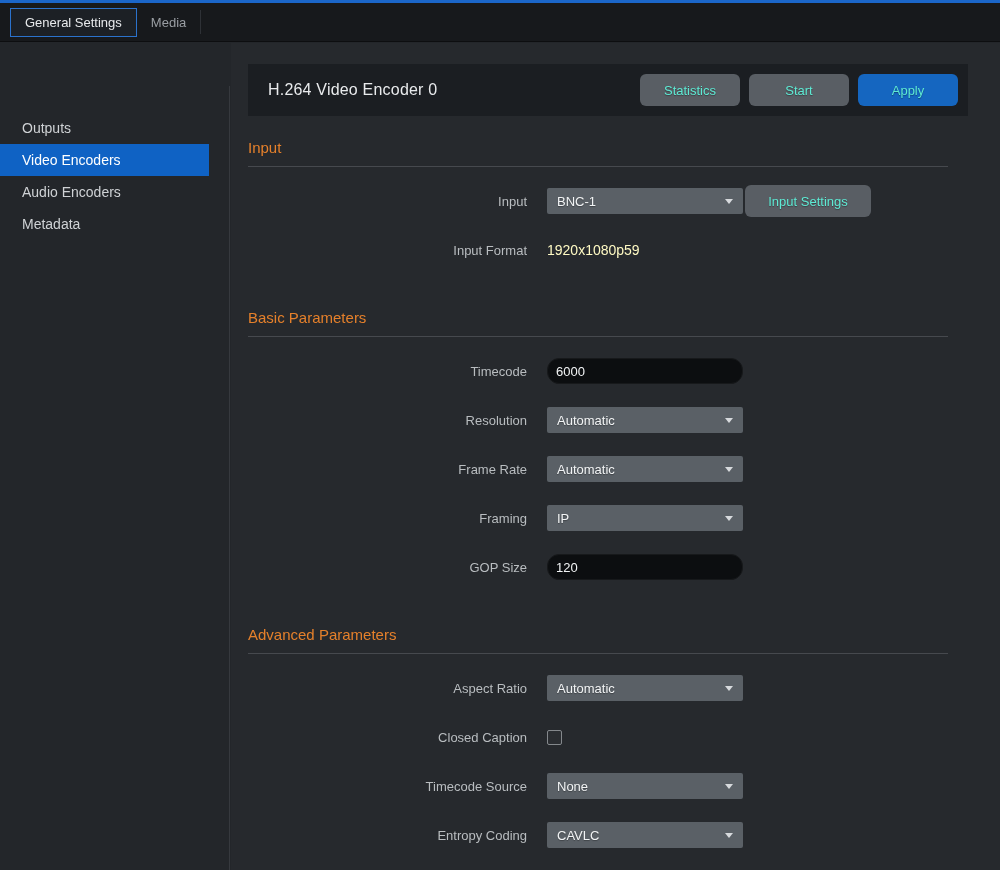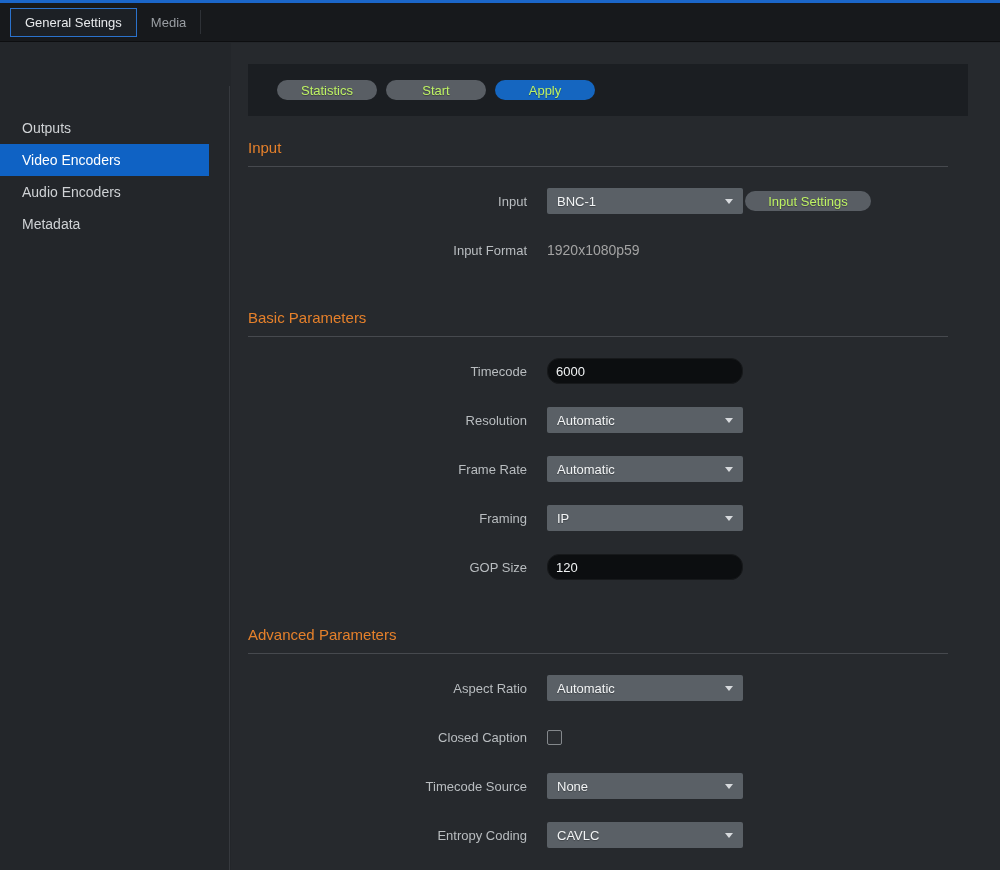--- a/index.html
+++ b/index.html
@@ -73,26 +73,26 @@
     display: flex; align-items: center;
     padding: 0 10px 0 20px;
   }
   .enc-title {
     font-size: 16px;
     color: #e9ebed;
     flex: 1 1 auto;
     letter-spacing: 0.2px;
   }
   .btn {
-    width: 100px; height: 20px;
+    width: 100px; height: 32px;
     margin-left: 9px;
     background: #595e64;
-    color: #bef264;
-    font-size: 13px;
-    border: none; border-radius: 12px;
+    color: #5eead4;
+    font-size: 13px;
+    border: none; border-radius: 6px;
     font-family: "Liberation Sans", sans-serif;
     cursor: pointer;
     text-shadow: 0 1px 1px rgba(0,0,0,.35);
   }
   .btn.primary { background: #1566c0; }
 
   .section { margin-right: 20px; }
   .section-title {
     color: #e5802b;
     font-size: 15px;
@@ -145,21 +145,21 @@
     border: 1px solid #17191b;
     border-radius: 12px;
     color: #f2f4f5;
     font-size: 13px;
     padding: 0 8px;
     font-family: "Liberation Sans", sans-serif;
   }
 
   .value-text {
     font-size: 14px;
-    color: #a3a3a3;
+    color: #fef9c3;
   }
 
   .checkbox {
     width: 15px; height: 15px;
     background: #2a2d31;
     border: 1px solid #84888c;
     border-radius: 2px;
     cursor: pointer;
   }
 </style>
@@ -174,20 +174,21 @@
 <div class="sidebar">
   <div class="side-item">Outputs</div>
   <div class="side-item selected">Video Encoders</div>
   <div class="side-item">Audio Encoders</div>
   <div class="side-item">Metadata</div>
 </div>
 
 <div class="main">
 
   <div class="enc-header">
+    <div class="enc-title">H.264 Video Encoder 0</div>
     <button class="btn">Statistics</button>
     <button class="btn">Start</button>
     <button class="btn primary">Apply</button>
   </div>
 
   <div class="section">
     <div class="section-title">Input</div>
     <hr class="section-rule">
 
     <div class="form-row">

